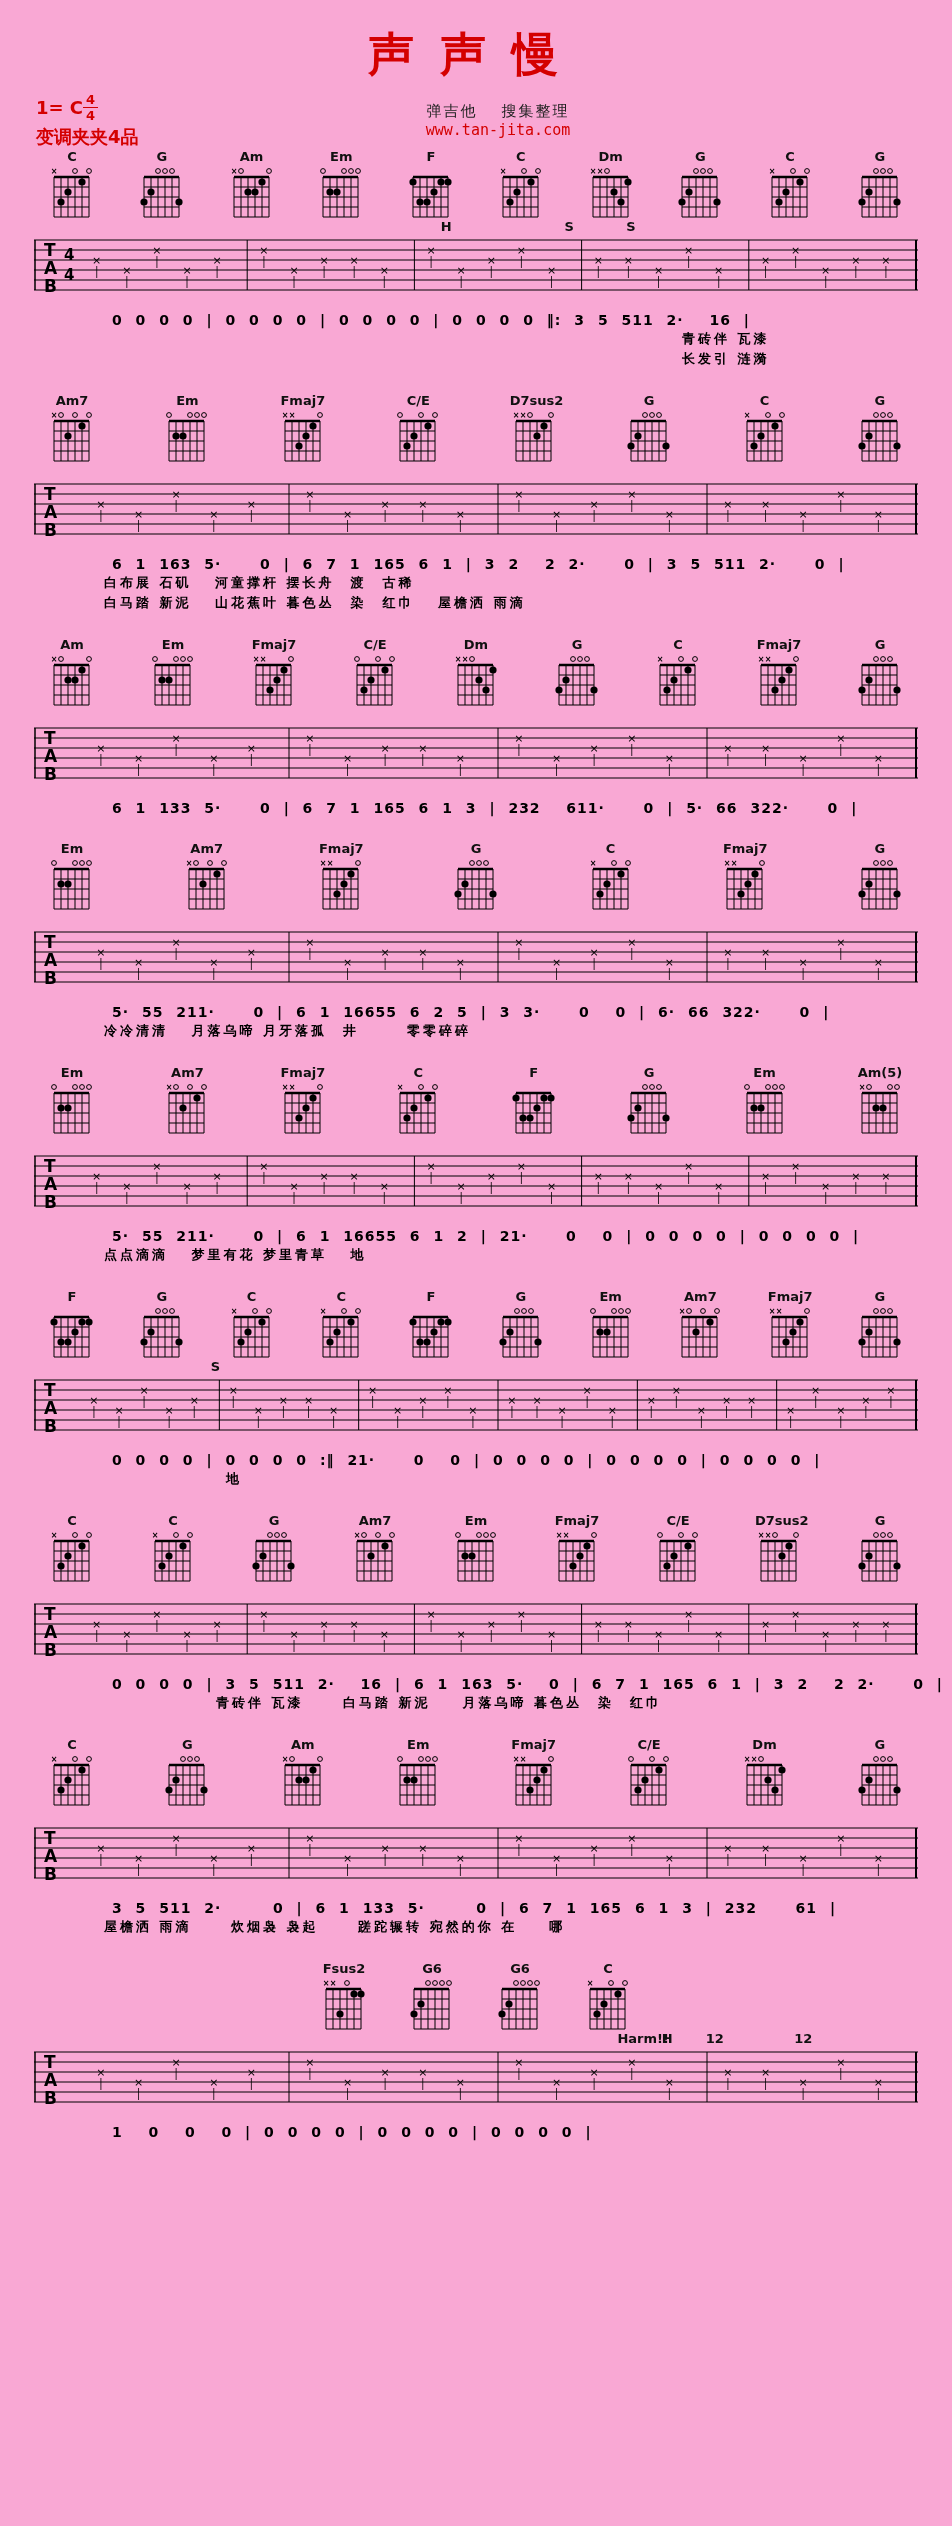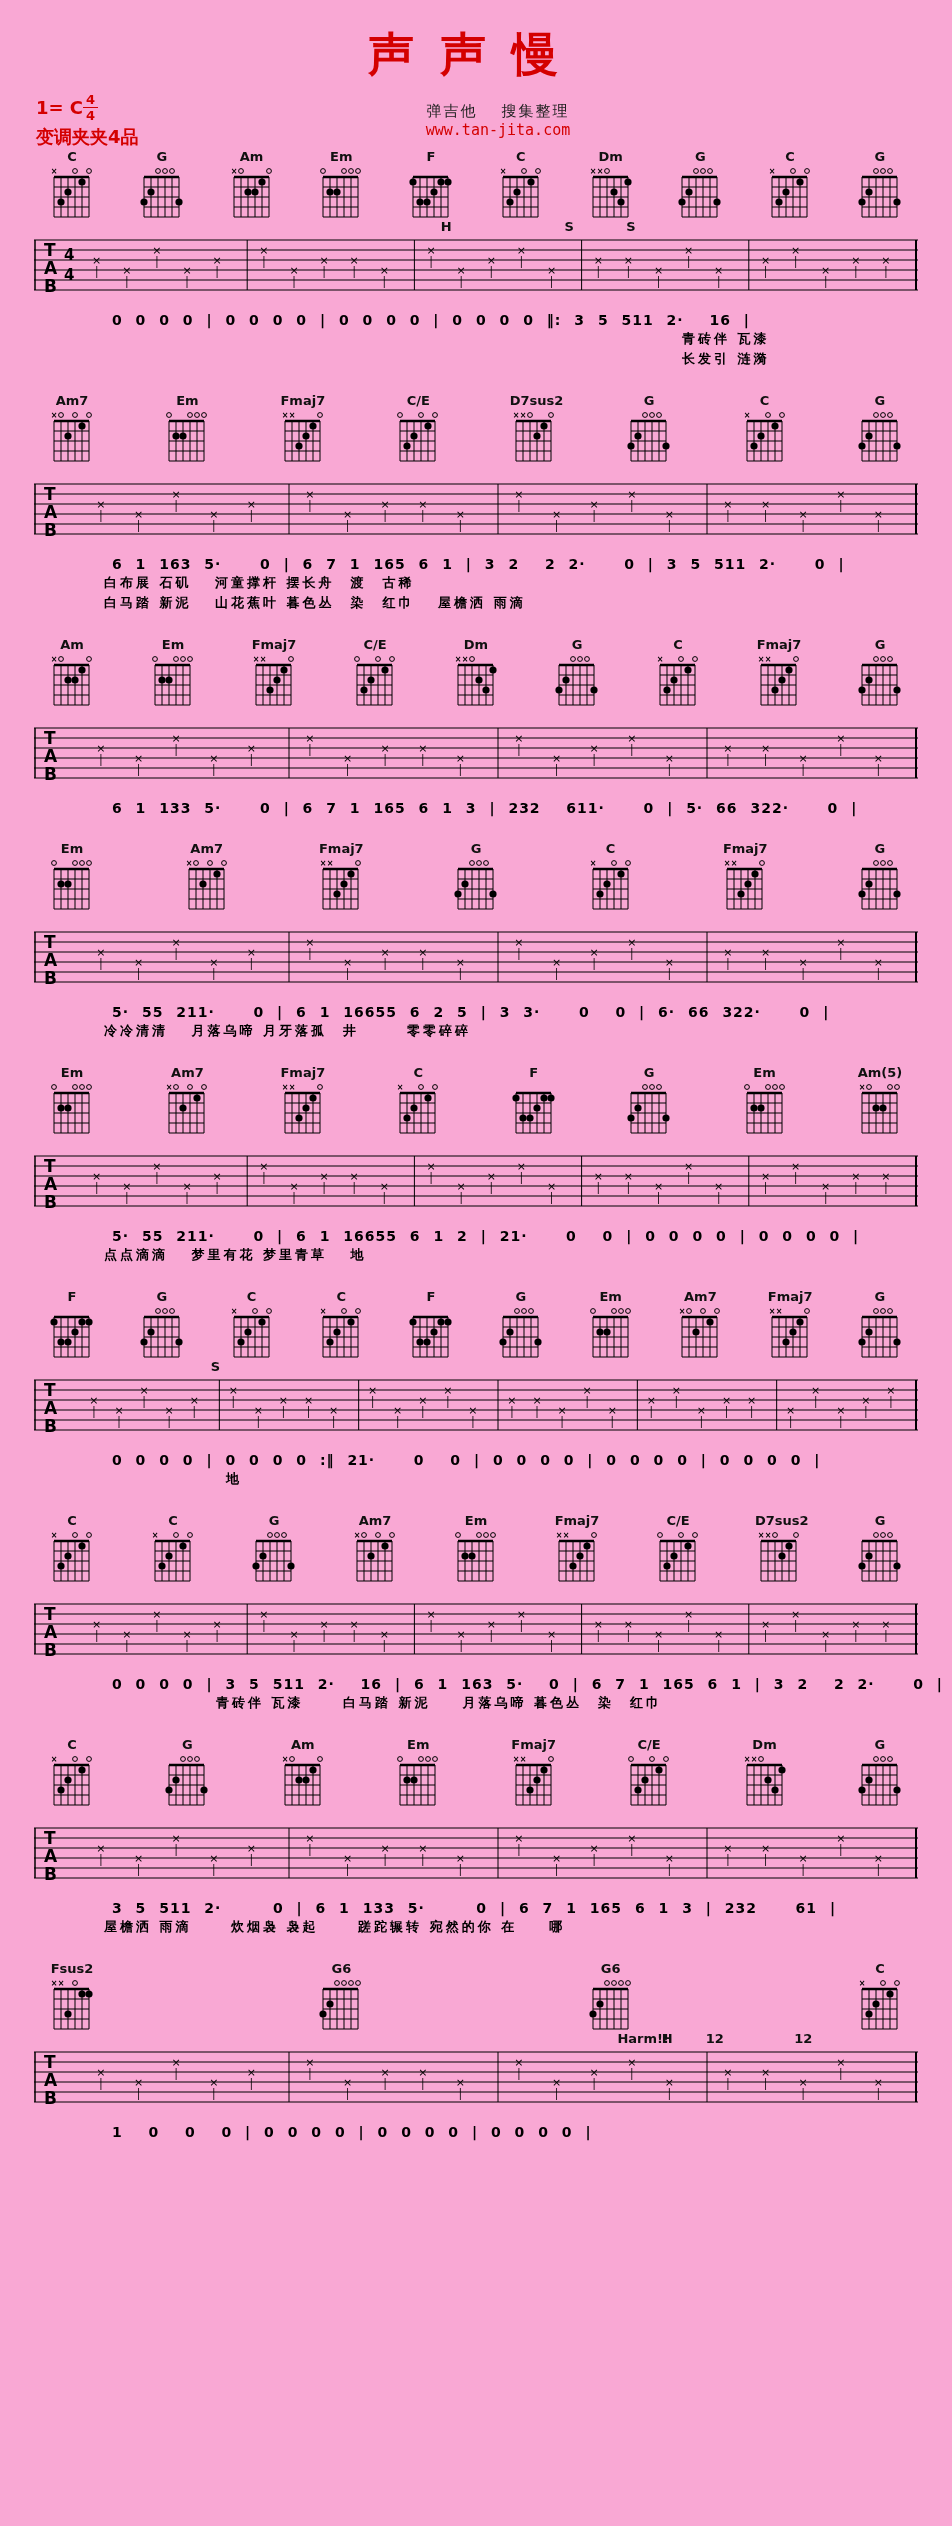--- a/index.html
+++ b/index.html
@@ -13,21 +13,21 @@
   .frac{display:inline-flex;flex-direction:column;align-items:center;font-size:13px;line-height:1;}
   .frac i{font-style:normal;padding:1px 3px;}
   .frac i:first-child{border-bottom:1.5px solid #d40000;}
   .credit-block{position:absolute;top:102px;left:0;right:0;text-align:center;font-weight:normal;padding-left:44px;}
   .credit{font-size:15px;color:#222;letter-spacing:2px;}
   .website{font-size:15px;color:#d40000;font-family:"DejaVu Sans Mono",monospace;}
   
   #systems{position:absolute;top:148px;left:34px;width:884px;}
   .system{margin-bottom:24px;}
   .chords{display:flex;justify-content:space-between;align-items:flex-end;padding:0 14px;min-height:80px;}
-  .chords.left{justify-content:space-between;gap:40px;}
+  .chords.left{justify-content:center;gap:40px;}
   .chord{width:48px;text-align:center;}
   .chord-name{display:block;font-size:13px;font-weight:bold;line-height:1.1;white-space:nowrap;}
   .staff-wrap{position:relative;margin-top:6px;}
   .staff-note{position:absolute;top:-15px;font-size:13px;font-weight:bold;color:#111;}
   .jianpu{margin-top:10px;padding-left:78px;font-size:14px;font-weight:bold;
           letter-spacing:1px;word-spacing:7px;white-space:pre;color:#000;}
   .lyric{margin-top:2px;font-size:13px;font-weight:bold;letter-spacing:3px;color:#000;white-space:pre;}
 </style>
 </head>
 <body>

